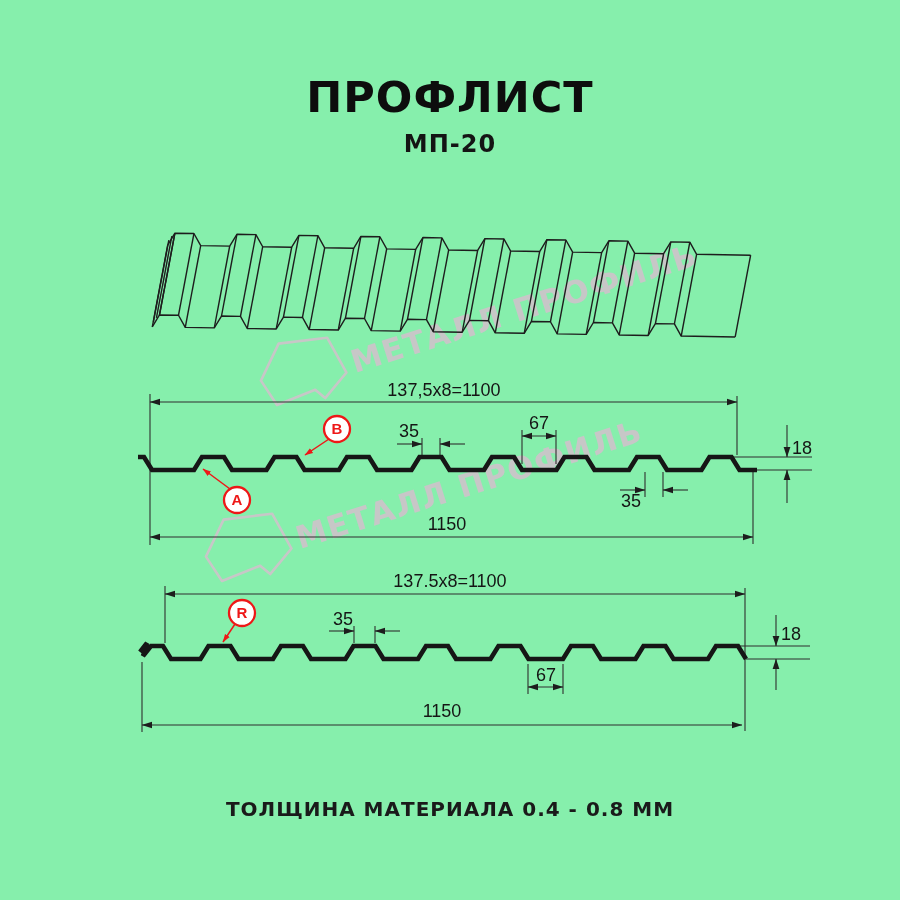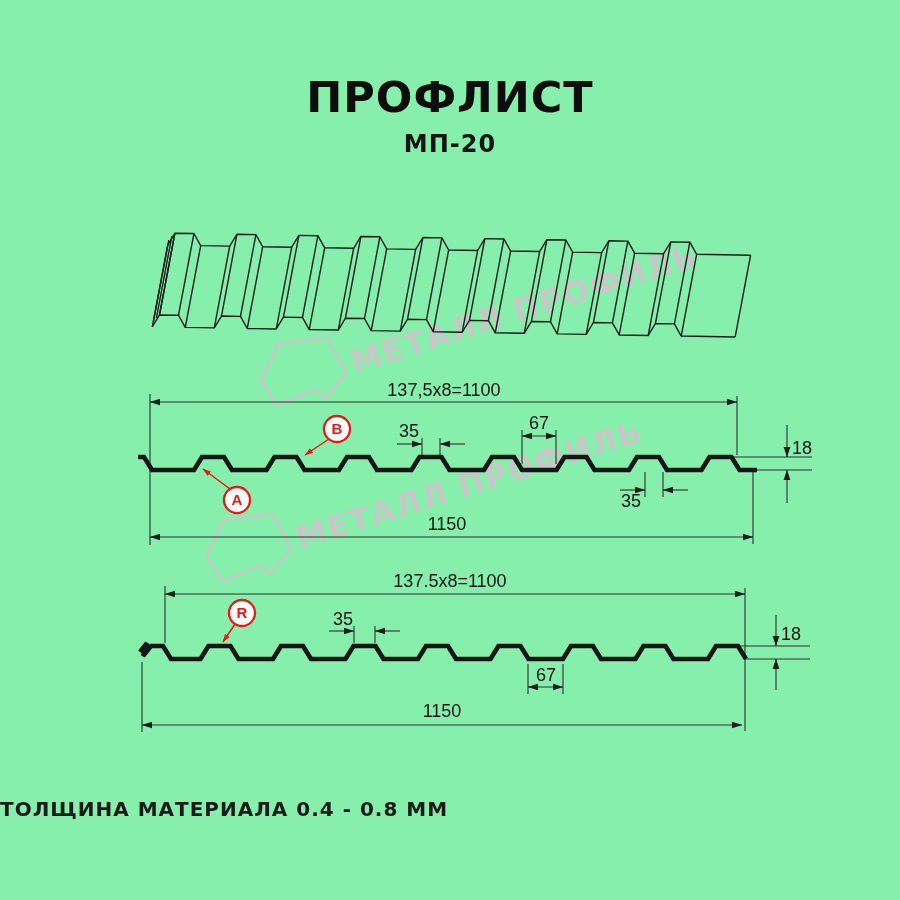--- a/index.html
+++ b/index.html
@@ -3,21 +3,21 @@
 <meta charset="utf-8">
 <style>
   :root{ --red:#ee1717; --ink:#161616; --wm:#c7c7c7; }
   html,body{margin:0;padding:0;background:#fff;}
   .page{position:relative;width:900px;height:900px;background:#86efac;overflow:hidden;
         font-family:"DejaVu Sans",sans-serif;}
   .title{position:absolute;left:0;right:0;top:72px;text-align:center;
          font-size:43px;font-weight:bold;letter-spacing:1px;color:#0d0d0d;}
   .subtitle{position:absolute;left:0;right:0;top:130px;text-align:center;
             font-size:24px;font-weight:bold;letter-spacing:1px;color:#141414;}
-  .caption{position:absolute;left:0;right:0;top:797px;text-align:left;
+  .caption{position:absolute;left:0;right:0;top:797px;text-align:center;
            font-size:20px;font-weight:bold;letter-spacing:1px;color:#1a1a1a;}
   svg.canvas{position:absolute;left:0;top:0;}
   .thin{stroke:#2e2e2e;stroke-width:1.1;fill:none;}
   .lines3d{stroke:#1d1d1d;stroke-width:1.4;fill:none;stroke-linejoin:round;}
   .thick{stroke:var(--ink);stroke-width:4.6;fill:none;stroke-linejoin:miter;}
   .dim{font-family:"Liberation Sans",sans-serif;font-size:18px;fill:#151515;}
   .lbl{font-family:"Liberation Sans",sans-serif;font-size:15px;font-weight:bold;fill:var(--red);}
   .redline{stroke:var(--red);stroke-width:1.5;fill:none;}
   .redcirc{stroke:var(--red);stroke-width:2.3;fill:#ffffff;}
   .wm-logo{stroke:var(--wm);stroke-width:2.6;fill:none;stroke-linejoin:round;}

